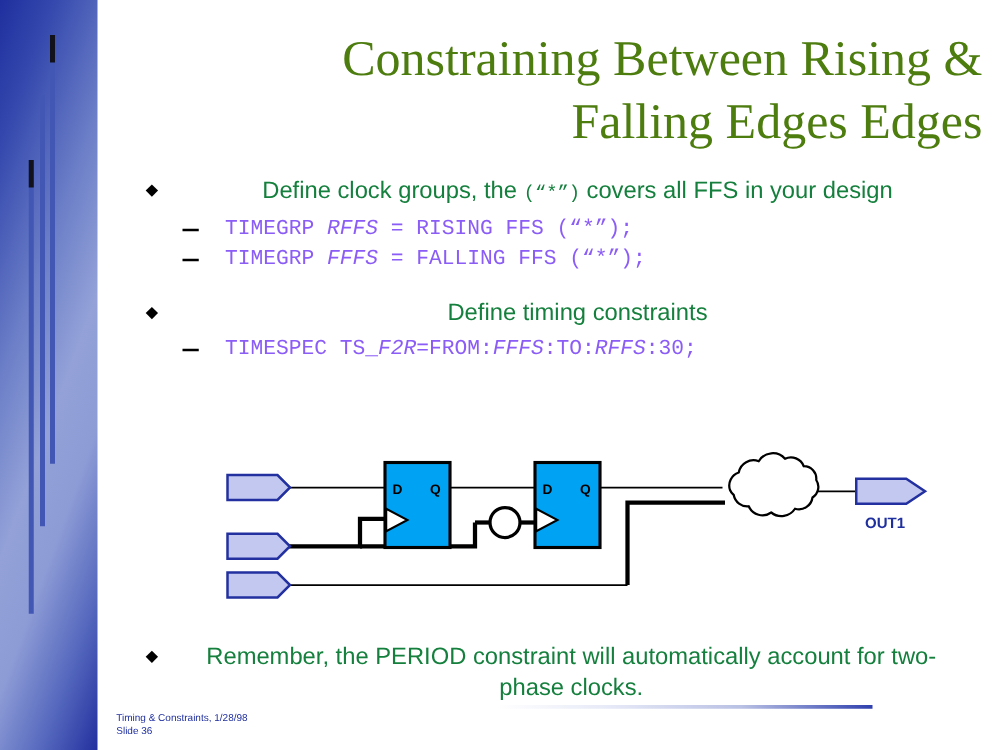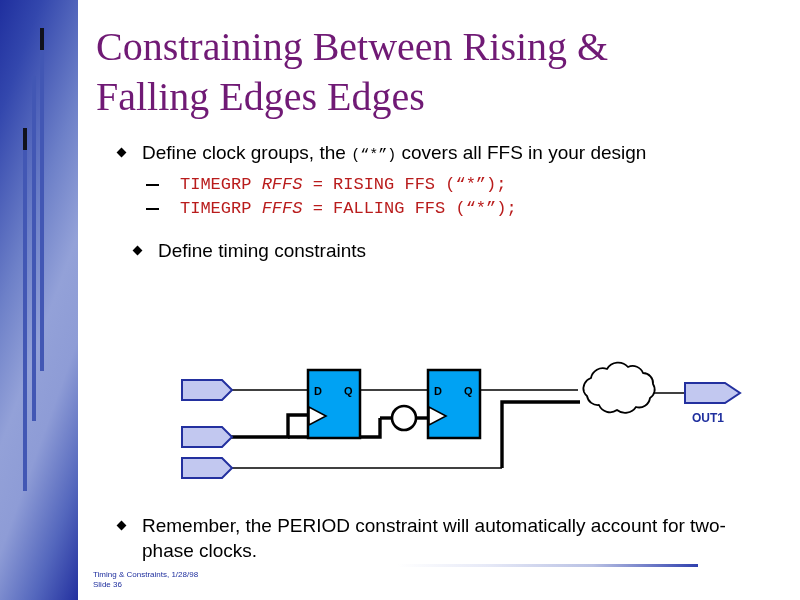--- a/index.html
+++ b/index.html
@@ -20,46 +20,47 @@
   .vline.l1{left:23px;top:128px;height:363px;}
   .vline.l2{left:32px;top:76px;height:345px;}
   .vline.l3{left:40px;top:28px;height:343px;}
   .vcap{position:absolute;width:4px;height:22px;background:#11121c;}
   .vcap.c1{left:23px;top:128px;}
   .vcap.c3{left:40px;top:28px;}
 
   
   .title{
     position:absolute;left:96px;top:22px;width:690px;
-    text-align:left;color:#701a75;
+    text-align:right;color:#4d7c0f;
     font-family:"Liberation Serif",serif;
     font-size:40px;line-height:50px;font-weight:normal;
   }
 
   
   .b1{position:absolute;left:112px;top:140px;width:670px;}
-  .b2{position:absolute;left:128px;top:238px;width:670px;}
+  .b2{position:absolute;left:112px;top:238px;width:670px;}
   .b3{position:absolute;left:112px;top:513px;width:660px;}
 
   .bullet{
     position:relative;padding-left:30px;
-    font-size:19px;line-height:25px;color:#000000;
+    font-size:19px;line-height:25px;color:#15803d;
     font-family:"Liberation Sans",sans-serif;
+    text-align:center;
   }
   .bullet .dot{
     position:absolute;left:6px;top:9px;width:7px;height:7px;
     background:#000;transform:rotate(45deg);
   }
   .bullet .small{font-family:"Liberation Mono",monospace;font-size:15px;}
 
   .subs{margin:5px 0 0 0;}
   .sub{
     position:relative;padding-left:68px;
     font-family:"Liberation Mono",monospace;
-    font-size:17px;line-height:24px;color:#b91c1c;white-space:pre;
+    font-size:17px;line-height:24px;color:#8b5cf6;white-space:pre;
   }
   .sub .dash{
     position:absolute;left:34px;top:11px;width:13px;height:2px;background:#000;
   }
   .sub i{font-style:italic;}
 
   
   .circuit{position:absolute;left:180px;top:358px;width:570px;height:130px;}
   .circuit svg{display:block;}
 
@@ -100,20 +101,21 @@
       <div class="sub"><span class="dash"></span><span>TIMEGRP </span><i>RFFS</i><span> = RISING FFS (“*”);</span></div>
       <div class="sub"><span class="dash"></span><span>TIMEGRP </span><i>FFFS</i><span> = FALLING FFS (“*”);</span></div>
     </div>
   </div>
 
   <div class="b2">
     <div class="bullet">
       <span class="dot"></span><span>Define timing constraints</span>
     </div>
     <div class="subs">
+      <div class="sub"><span class="dash"></span><span>TIMESPEC TS_</span><i>F2R</i><span>=FROM:</span><i>FFFS</i><span>:TO:</span><i>RFFS</i><span>:30;</span></div>
     </div>
   </div>
 
   <div class="circuit">
     <svg width="570" height="130" viewBox="0 0 570 130" xmlns="http://www.w3.org/2000/svg">
 
       <g stroke="#000" stroke-width="1.4" fill="none">
         <path d="M48 32 H128"></path>
         <path d="M180 32 H248"></path>
         <path d="M300 32 H398"></path>

